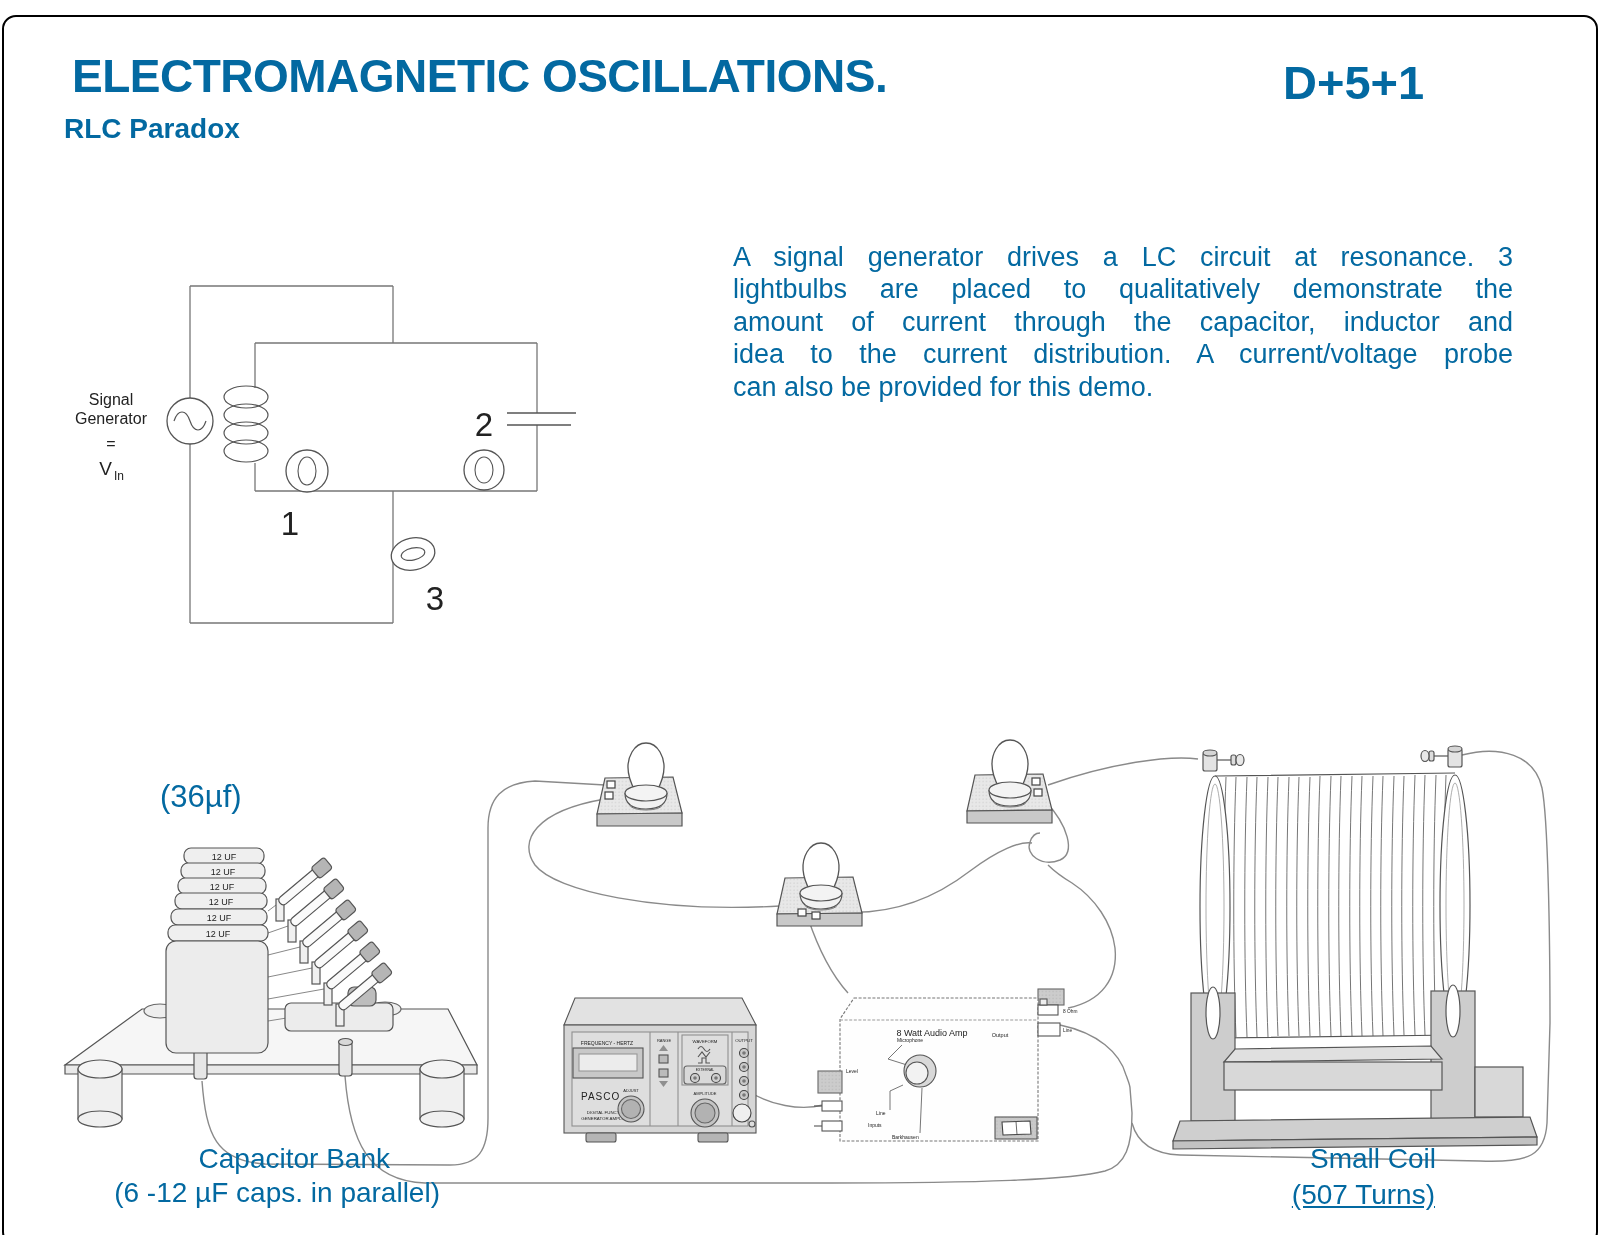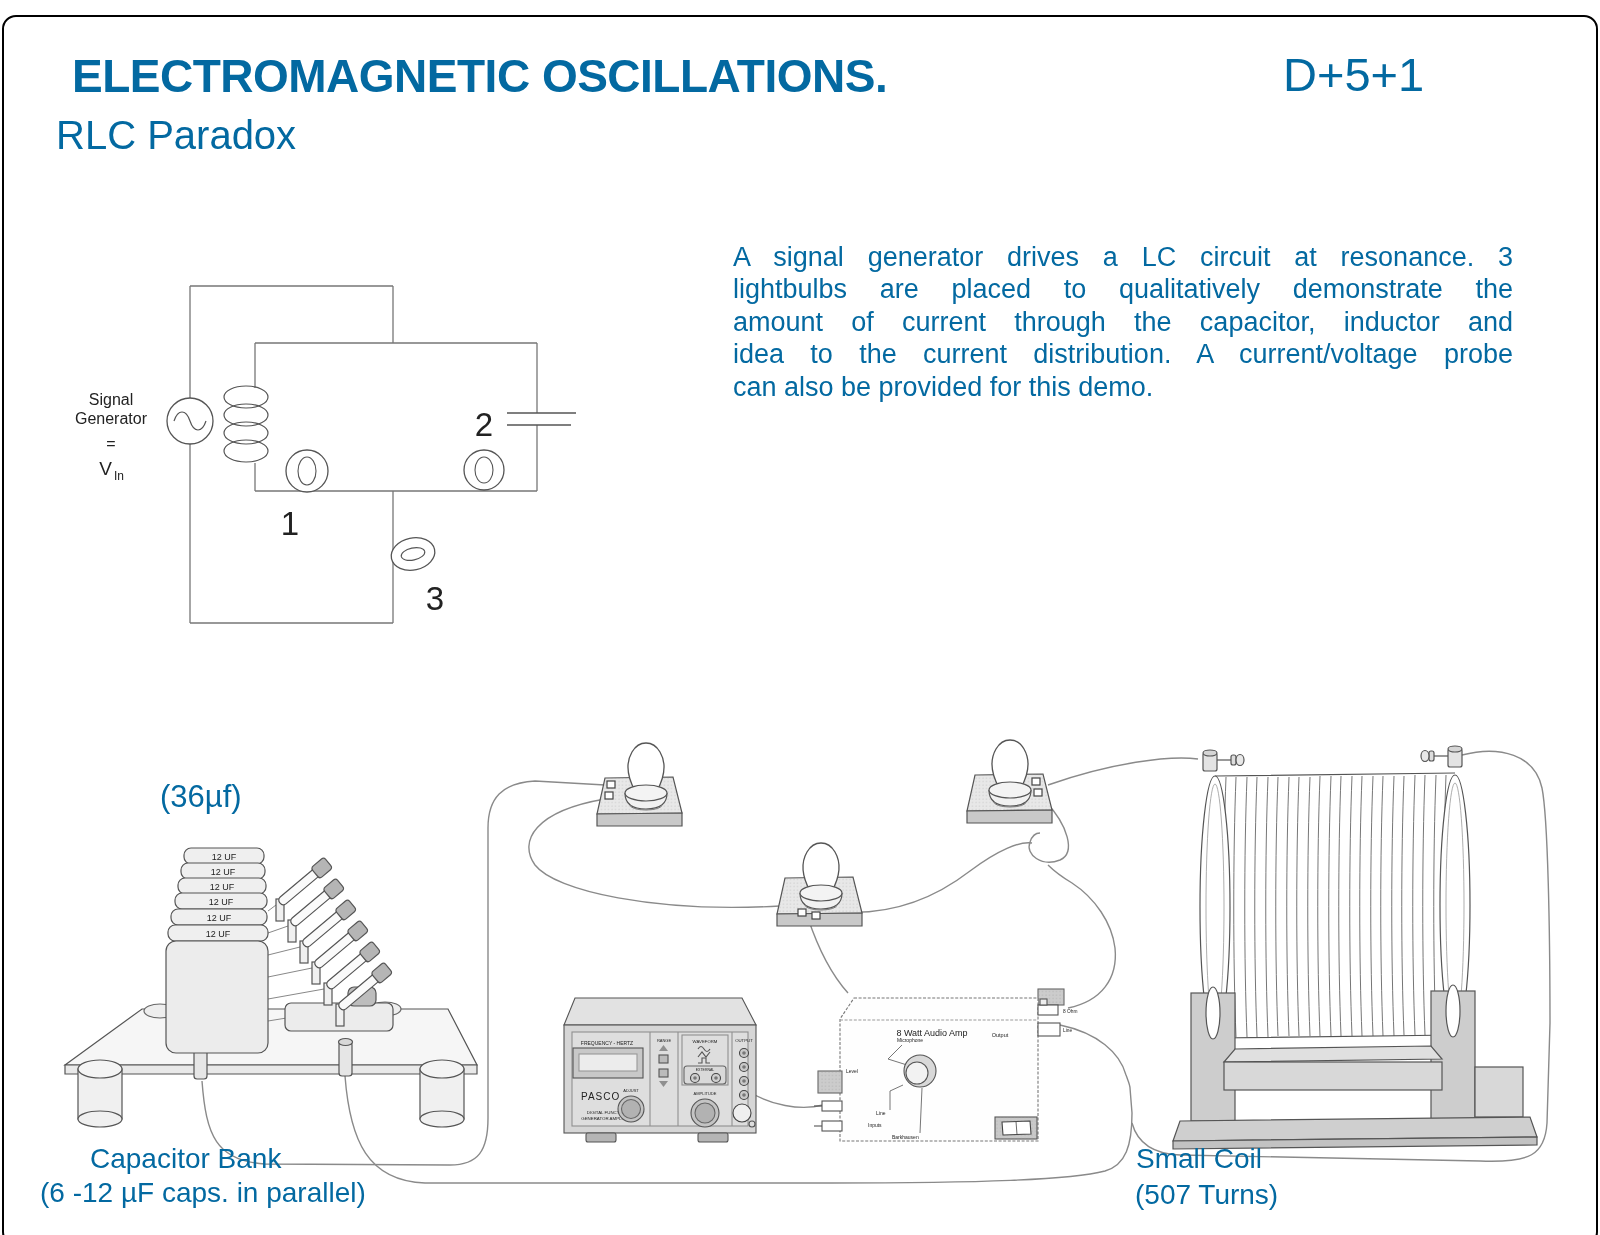--- a/index.html
+++ b/index.html
@@ -1,31 +1,31 @@
 <!DOCTYPE html>
 <html><head>
 <meta charset="utf-8">
 <style>
   html,body{margin:0;padding:0;background:#fff;}
   #page{position:relative;width:1600px;height:1235px;background:#fff;overflow:hidden;
         font-family:"Liberation Sans",sans-serif;color:#0369a1;margin-top:13px;}
   #frame{position:absolute;left:2px;top:2px;right:2px;bottom:2px;border:2px solid #000;border-radius:14px;}
   .abs{position:absolute;}
   #title{left:72px;top:36px;font-size:46px;font-weight:bold;letter-spacing:-.5px;white-space:nowrap;}
-  #code{left:1283px;top:34px;font-size:47px;font-weight:normal;}
-  #subtitle{left:56px;top:100px;font-size:40px;}
+  #code{left:1283px;top:42px;font-size:47px;font-weight:bold;}
+  #subtitle{left:64px;top:100px;font-size:28px;font-weight:bold;}
   #desc{left:733px;top:228px;width:780px;font-size:27px;line-height:32.4px;}
   .desc-line{text-align:justify;text-align-last:justify;white-space:normal;}
   .desc-line:last-child{text-align-last:left;}
   #cap-total{left:160px;top:766px;width:170px;text-align:left;font-size:31px;}
-  .caption{font-size:28px;text-align:left;}
+  .caption{font-size:28px;text-align:right;}
   #cap-cap1{left:90px;top:1130px;width:300px;}
   #cap-cap2{left:40px;top:1164px;width:400px;}
   #coil-cap1{left:1136px;top:1130px;width:300px;}
-  #coil-cap2{left:1135px;top:1166px;width:300px;}
+  #coil-cap2{left:1135px;top:1166px;width:300px;text-decoration:underline;}
   svg text{font-family:"Liberation Sans",sans-serif;fill:#222;}
 </style>
 </head>
 <body>
 
 <div id="page">
   <div id="frame"></div>
 
   <div class="abs" id="title">ELECTROMAGNETIC OSCILLATIONS.</div>
   <div class="abs" id="code">D+5+1</div>

